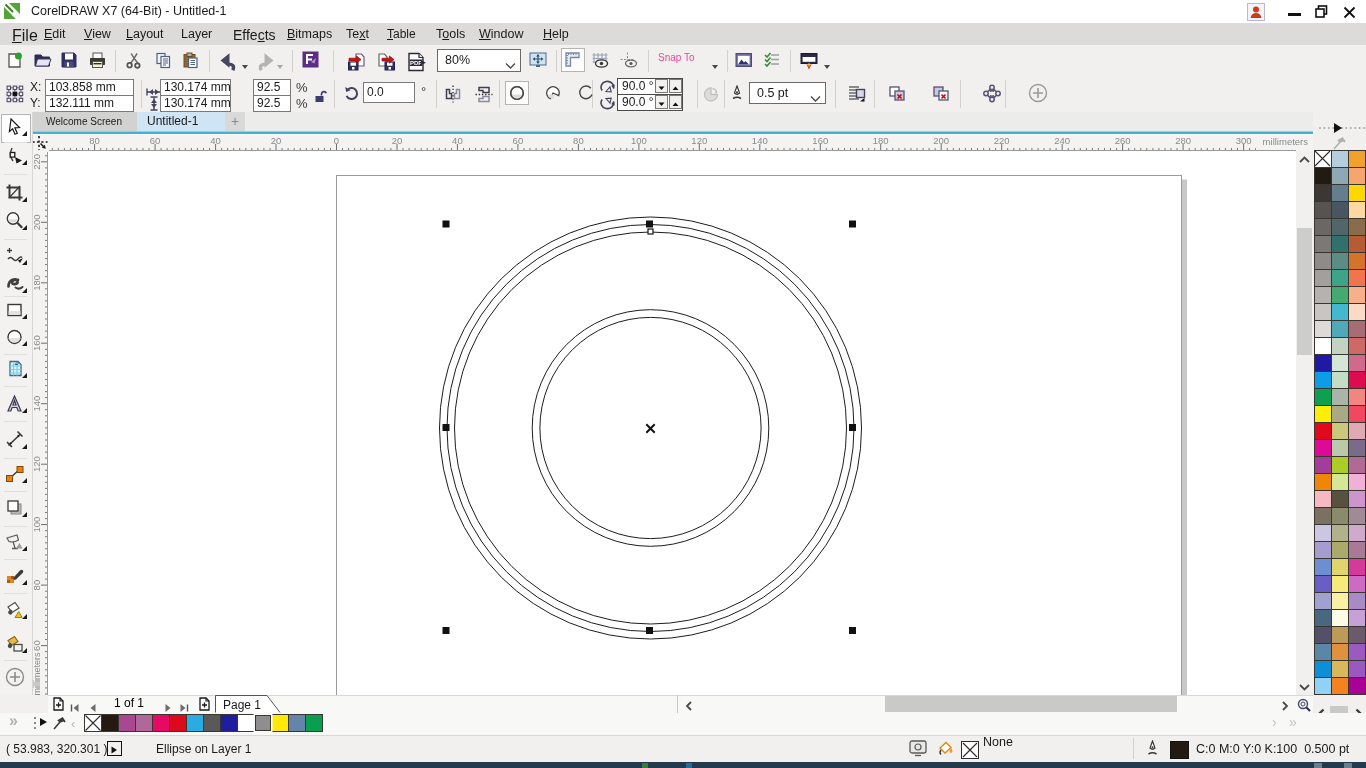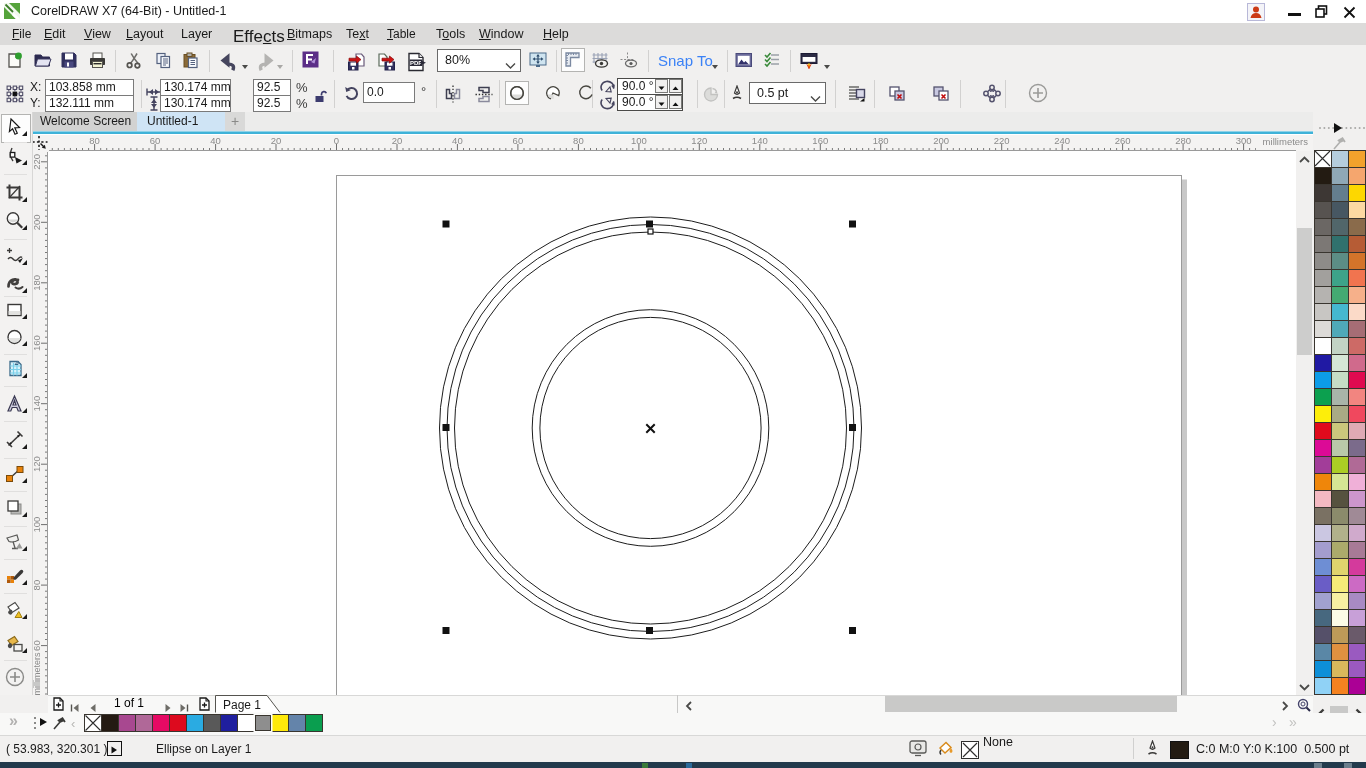--- a/index.html
+++ b/index.html
@@ -16,26 +16,26 @@
       <div class="abs" style="left:1288px;top:13px;width:13px;height:3px;background:#111"></div>
       <div class="abs" style="left:1315px;top:4px;width:13px;height:13px"><svg width="13" height="13" viewBox="0 0 13 13" style="">
           <rect x="3.5" y="1" width="8" height="8" fill="none" stroke="#111" stroke-width="1.6"></rect>
           <rect x="1" y="4" width="8" height="8" fill="#fff" stroke="#111" stroke-width="1.6"></rect>
         </svg></div>
       <div class="abs" style="left:1343px;top:5px;width:13px;height:13px"><svg width="13" height="13" viewBox="0 0 13 13" style="">
           <path d="M1.5 1.5 L11.5 11.5 M11.5 1.5 L1.5 11.5" stroke="#111" stroke-width="1.8"></path>
         </svg></div>
     </div>
     <div class="abs" style="left:0;top:23px;width:1366px;height:22px;background:#dcdbda">
-      <div class="abs" style="left:12px;top:4px;font-size:12px;color:#1a1a1a"><span style="text-decoration:underline">F</span>ile</div>
+      <div class="abs" style="left:12px;top:4px;font-size:16px;color:#1a1a1a"><span style="text-decoration:underline">F</span>ile</div>
       <div class="abs" style="left:44px;top:4px;font-size:12.5px;color:#1a1a1a"><span style="text-decoration:underline">E</span>dit</div>
       <div class="abs" style="left:84px;top:4px;font-size:12.5px;color:#1a1a1a"><span style="text-decoration:underline">V</span>iew</div>
       <div class="abs" style="left:126px;top:4px;font-size:12.5px;color:#1a1a1a"><span style="text-decoration:underline">L</span>ayout</div>
       <div class="abs" style="left:181px;top:4px;font-size:12.5px;color:#1a1a1a">Layer</div>
-      <div class="abs" style="left:233px;top:4px;font-size:17px;color:#1a1a1a">Effe<span style="text-decoration:underline">c</span>ts</div>
+      <div class="abs" style="left:233px;top:4px;font-size:14px;color:#1a1a1a">Effe<span style="text-decoration:underline">c</span>ts</div>
       <div class="abs" style="left:287px;top:4px;font-size:12.5px;color:#1a1a1a"><span style="text-decoration:underline">B</span>itmaps</div>
       <div class="abs" style="left:346px;top:4px;font-size:12.5px;color:#1a1a1a">Te<span style="text-decoration:underline">x</span>t</div>
       <div class="abs" style="left:387px;top:4px;font-size:12px;color:#1a1a1a"><span style="text-decoration:underline">T</span>able</div>
       <div class="abs" style="left:436px;top:4px;font-size:12.5px;color:#1a1a1a">T<span style="text-decoration:underline">o</span>ols</div>
       <div class="abs" style="left:479px;top:4px;font-size:12.5px;color:#1a1a1a"><span style="text-decoration:underline">W</span>indow</div>
       <div class="abs" style="left:543px;top:4px;font-size:12.5px;color:#1a1a1a"><span style="text-decoration:underline">H</span>elp</div>
     </div>
     <div class="abs" style="left:0;top:45px;width:1366px;height:31px;background:#f1f0ef;border-bottom:1px solid #e2e1e0"></div>
     <div class="abs" style="left:6px;top:52px"><svg width="17" height="17" viewBox="0 0 17 17" style="">
         <path d="M3 2 h7 l4 4 v9 h-11 z" fill="#fcfcf8" stroke="#55534f" stroke-width="1.3"></path>
@@ -136,21 +136,21 @@
         <ellipse cx="9.5" cy="11.5" rx="6" ry="3.6" fill="#f1f0ee" stroke="#3a3936" stroke-width="1.4"></ellipse>
         <circle cx="9.5" cy="11.5" r="1.7" fill="#3a3936"></circle>
       </svg></div>
     <div class="abs" style="left:620px;top:52px"><svg width="18" height="17" viewBox="0 0 18 17" style="">
         <path d="M7.5 0.5 v14 M0.5 7.5 h14" stroke="#8a8a8a" stroke-width="1" stroke-dasharray="2 1.6"></path>
         <ellipse cx="11" cy="11.5" rx="5.5" ry="3.4" fill="#f1f0ee" stroke="#6a6a6a" stroke-width="1.3"></ellipse>
         <circle cx="11" cy="11.5" r="1.6" fill="#5a5a5a"></circle>
       </svg></div>
     <div style="position:absolute;left:648px;top:50px;width:1px;height:22px;background:#d2d1d0"></div>
     <div style="position:absolute;left:727px;top:50px;width:1px;height:22px;background:#d2d1d0"></div>
-    <div class="abs" style="left:658px;top:52px;font-size:15px;color:#3b82f6">Snap To</div>
+    <div class="abs" style="left:658px;top:52px;font-size:10px;color:#ec4899">Snap To</div>
     <div class="abs" style="left:712px;top:57px"><span style="display:inline-block;width:0;height:0;border-left:3.5px solid transparent;border-right:3.5px solid transparent;border-top:4.5px solid #4a4a48;vertical-align:middle"></span></div>
     <div class="abs" style="left:735px;top:52px"><svg width="18" height="17" viewBox="0 0 18 17" style="">
         <rect x="1" y="1.5" width="15.5" height="13" fill="#6a6a9a" stroke="#4a4a7a"></rect>
         <rect x="2.8" y="3.8" width="11.8" height="8.8" fill="#fff"></rect>
         <path d="M3 12.5 l3.5 -5 2.5 3 1.5 -1.5 3.5 3.5z" fill="#32316a"></path>
       </svg></div>
     <div class="abs" style="left:763px;top:52px"><svg width="18" height="17" viewBox="0 0 18 17" style="">
         <path d="M8 3 h8 M8 7.5 h8 M8 12 h8" stroke="#9aa0a8" stroke-width="1.5"></path>
         <path d="M2 3 l2 2 3.5 -4 M2 7.5 l2 2 3.5 -4 M2 12 l2 2 3.5 -4" stroke="#3a8a3a" stroke-width="1.6" fill="none"></path>
       </svg></div>
@@ -306,21 +306,21 @@
         <circle cx="4" cy="9.5" r="2.2" fill="none" stroke="#55536e" stroke-width="1.5"></circle>
         <circle cx="16" cy="9.5" r="2.2" fill="none" stroke="#55536e" stroke-width="1.5"></circle>
         <path d="M7.8 7.3 a6 6 0 0 1 4.4 0 M7.8 11.7 a6 6 0 0 0 4.4 0 M8.2 5.3 a6 6 0 0 0 -2.4 2.4 M11.8 5.3 a6 6 0 0 1 2.4 2.4 M8.2 13.7 a6 6 0 0 1 -2.4 -2.4 M11.8 13.7 a6 6 0 0 0 2.4 -2.4" fill="none" stroke="#55536e" stroke-width="1.5"></path>
       </svg></div>
     <div style="position:absolute;left:1005px;top:80px;width:1px;height:28px;background:#d2d1d0"></div>
     <div class="abs" style="left:1028px;top:83px"><svg width="20" height="20" viewBox="0 0 20 20" style="">
         <circle cx="10" cy="10" r="8.5" fill="none" stroke="#9a9a98" stroke-width="1.4"></circle>
         <path d="M10 5 v10 M5 10 h10" stroke="#9a9a98" stroke-width="1.6"></path>
       </svg></div>
     <div class="abs" style="left:32px;top:112px;width:1281px;height:19px;background:#ececeb"></div>
-    <div class="abs" style="left:33px;top:112px;width:104px;height:19px;background:#d2d2d1;font-size:12px;color:#1a1a1a;line-height:19px;padding-left:7px;box-sizing:border-box;white-space:nowrap;overflow:visible">Welcome Screen</div>
+    <div class="abs" style="left:33px;top:112px;width:104px;height:19px;background:#d2d2d1;font-size:10px;color:#1a1a1a;line-height:19px;padding-left:13px;box-sizing:border-box;white-space:nowrap;overflow:visible">Welcome Screen</div>
     <div class="abs" style="left:137px;top:112px;width:88px;height:19px;background:#cfe4f5;font-size:12px;color:#1a1a1a;line-height:19px;padding-left:10px;box-sizing:border-box;white-space:nowrap">Untitled-1</div>
     <div class="abs" style="left:225px;top:112px;width:20px;height:19px;background:#d9d9d8;color:#8a8a88;font-size:14px;line-height:18px;text-align:center">+</div>
     <div class="abs" style="left:32px;top:131px;width:1281px;height:1px;background:#8ed2e8"></div>
     <div class="abs" style="left:32px;top:132px;width:1281px;height:2px;background:#3fb2d8"></div>
     <div class="abs" style="left:48px;top:151px;width:1248px;height:544px;background:#fff"></div>
     <svg width="1366" height="768" viewBox="0 0 1366 768" style="position:absolute;left:0;top:0">
       <rect x="1182.0" y="179.5" width="5" height="515.5" fill="#c8c8c8"></rect>
       <rect x="336.5" y="175.5" width="845.0" height="700" fill="#fff" stroke="#9a9a9a" stroke-width="1"></rect>
       <circle cx="650.5" cy="428.0" r="211.0" fill="none" stroke="#1d1d1d" stroke-width="1"></circle>
       <circle cx="650.5" cy="428.0" r="203.5" fill="none" stroke="#1d1d1d" stroke-width="1"></circle>

